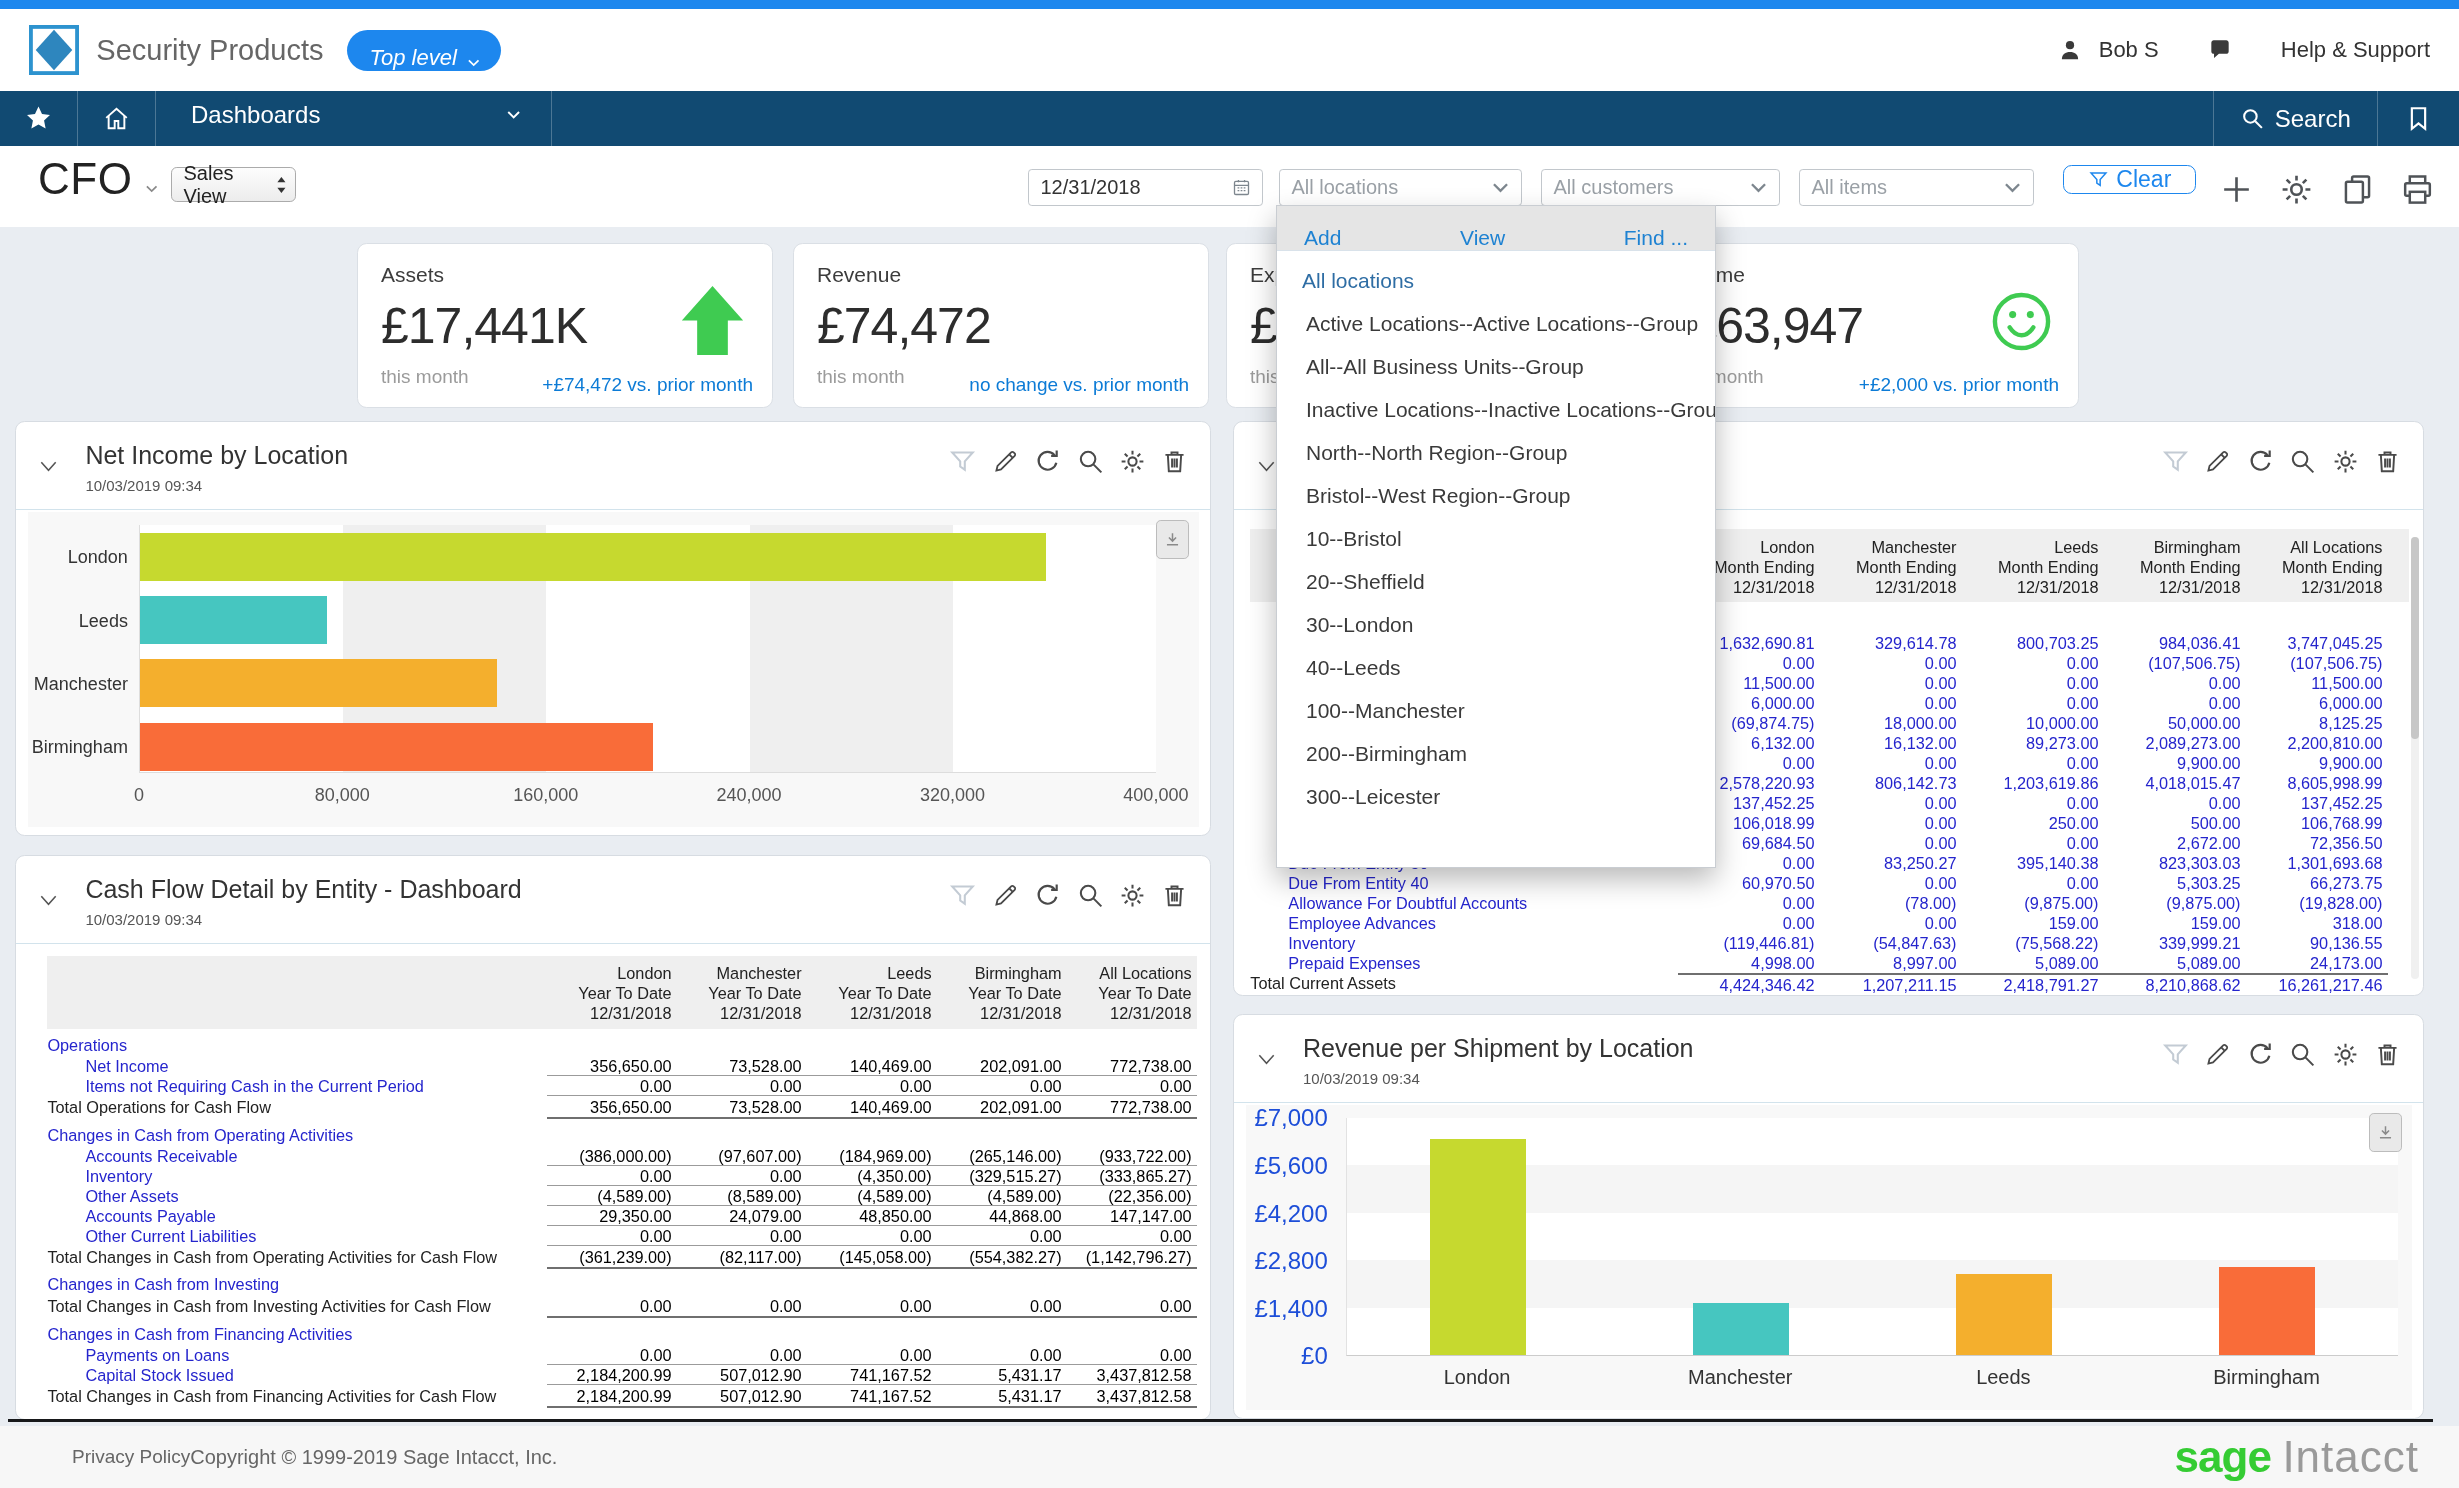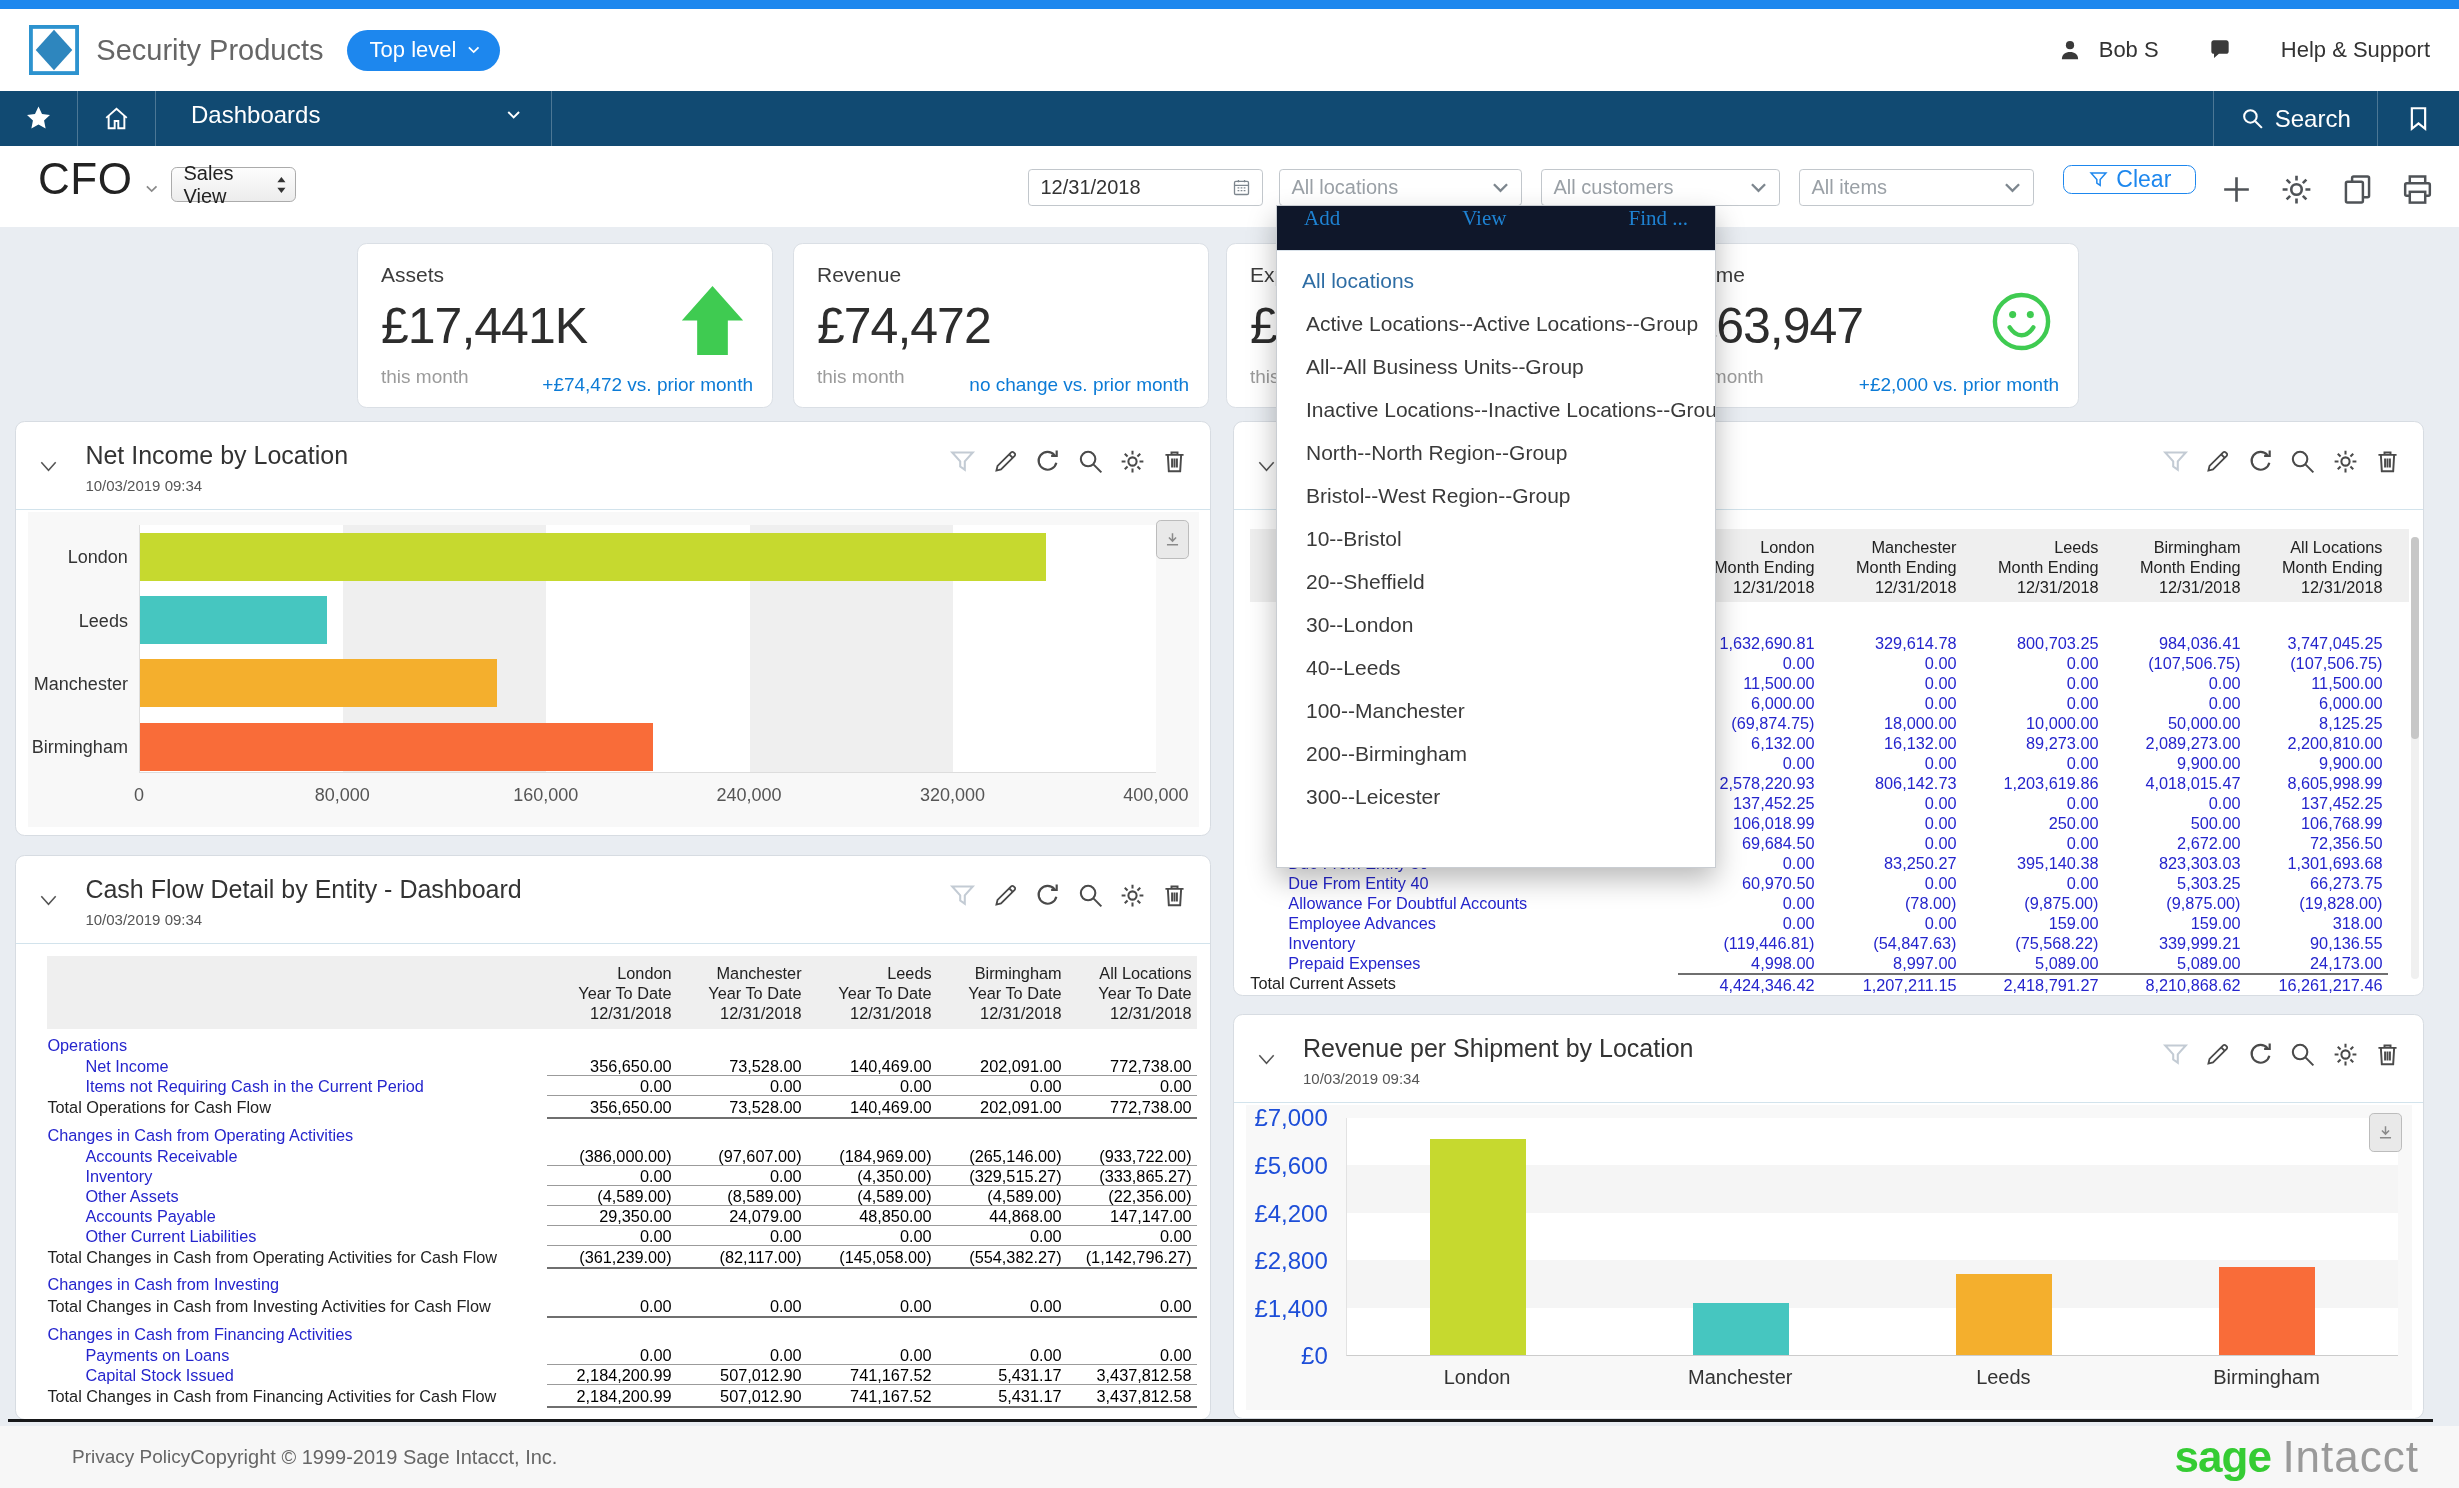--- a/index.html
+++ b/index.html
@@ -3,21 +3,21 @@
 <meta charset="utf-8">
 <style>
   html,body{margin:0;padding:0;background:#fff;font-family:"Liberation Sans",sans-serif;}
   #app{position:relative;width:2459px;height:1488px;overflow:hidden;background:#fff;}
 
   
   .topstrip{position:absolute;top:0;left:0;width:2459px;height:8.6px;background:#1d87ee;}
   .appbar{position:absolute;top:8.6px;left:0;width:2459px;height:83px;background:#fff;display:flex;align-items:center;padding:0 29px;box-sizing:border-box;}
   .logo{width:50px;height:50px;flex:0 0 auto;}
   .company{font-size:29px;color:#666;margin-left:17.3px;white-space:nowrap;}
-  .pill{margin-left:23px;background:#1d87ee;color:#fff;border-radius:21px;height:41px;padding:0 19px 0 23px;display:flex;align-items:center;gap:9.6px;font-size:22px;cursor:pointer;}
+  .pill{margin-left:23px;background:#1d87ee;color:#fff;border-radius:21px;height:41px;padding:0 19px 0 23px;display:flex;align-items:flex-end;gap:9.6px;font-size:22px;cursor:pointer;font-style:italic;}
   .pill .ic{width:15.4px;height:15.4px;color:#fff;}
   .appbar-right{margin-left:auto;display:flex;align-items:center;gap:15.4px;font-size:22px;color:#333;}
   .appbar-right .ic{width:26px;height:26px;color:#3a3a3a;}
   .gap28{width:17.3px;}
 
   .navbar{position:absolute;top:91px;left:0;width:2459px;height:55px;background:#114a72;display:flex;color:#fff;}
   .ncell{display:flex;align-items:center;justify-content:center;border-right:1px solid rgba(255,255,255,.25);cursor:pointer;}
   .ncell .ic{width:29px;height:29px;color:#fff;}
   .nstar{width:77px;}
   .nhome{width:77px;}
@@ -108,21 +108,21 @@
   .bs .trow.total{height:20px;line-height:20px;}
   .bs .trow.total .tval{border-top:2.9px double #6f6f6f;}
   .link{color:#2525cd;cursor:pointer;}
   .bluenum{color:#2525cd;}
   .ind1{padding-left:38px;}
   .scrollbar{position:absolute;right:3.8px;top:115px;width:8.6px;height:442px;background:#f0f0f0;border-radius:4.8px;}
   .scrollthumb{position:absolute;left:0;top:0;width:8.6px;height:202px;background:#c7c7c7;border-radius:4.8px;}
 
   
   .ddpanel{position:absolute;left:1276px;top:205px;width:440px;height:663px;background:#fff;border:1px solid #c9cdd2;box-shadow:0 11.5px 27px rgba(0,0,0,.28);z-index:50;box-sizing:border-box;}
-  .ddactions{height:44px;background:#0f172a;border-bottom:1px solid #d9e2ea;display:flex;align-items:flex-start;justify-content:space-between;padding:0 27px;font-size:21px;color:#1e82d2;font-family:Liberation Serif, serif;}
+  .ddactions{height:44px;background:#e5e5e5;border-bottom:1px solid #d9e2ea;display:flex;align-items:flex-end;justify-content:space-between;padding:0 27px;font-size:21px;color:#1e82d2;}
   .ddactions span{cursor:pointer;}
   .ddlist{padding-top:7.7px;}
   .dditem{height:43px;line-height:43px;padding-left:29px;font-size:21px;color:#3a3a3a;cursor:pointer;white-space:nowrap;overflow:hidden;}
   .dditem.sel{color:#2e6da4;padding-left:25px;}
 
   
   .footer{position:absolute;left:0;top:1426px;width:2459px;height:62px;background:#f7f7f7;display:flex;align-items:center;padding:0 40px 0 72px;box-sizing:border-box;}
   .fpriv{font-size:19px;color:#666;cursor:pointer;}
   .fcopy{font-size:20px;color:#666;}
   .flogo{margin-left:auto;font-size:44px;display:flex;align-items:baseline;}

